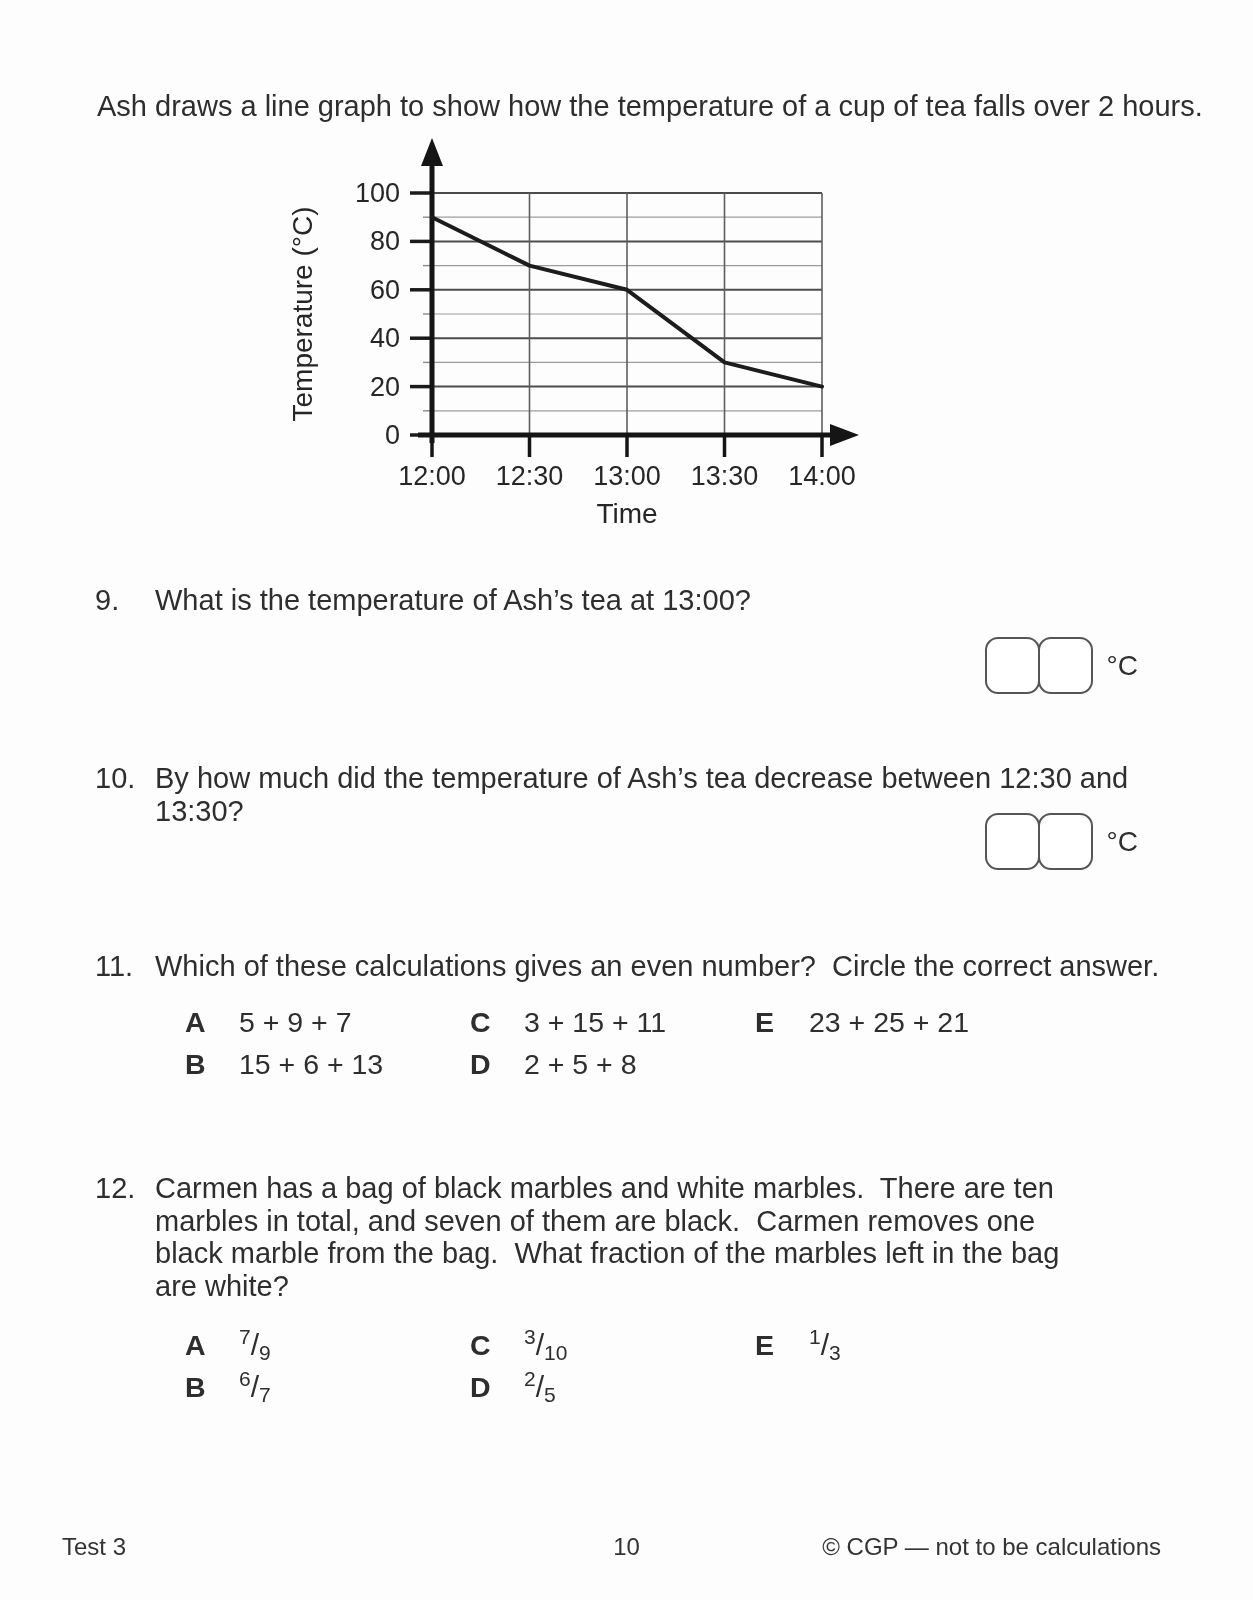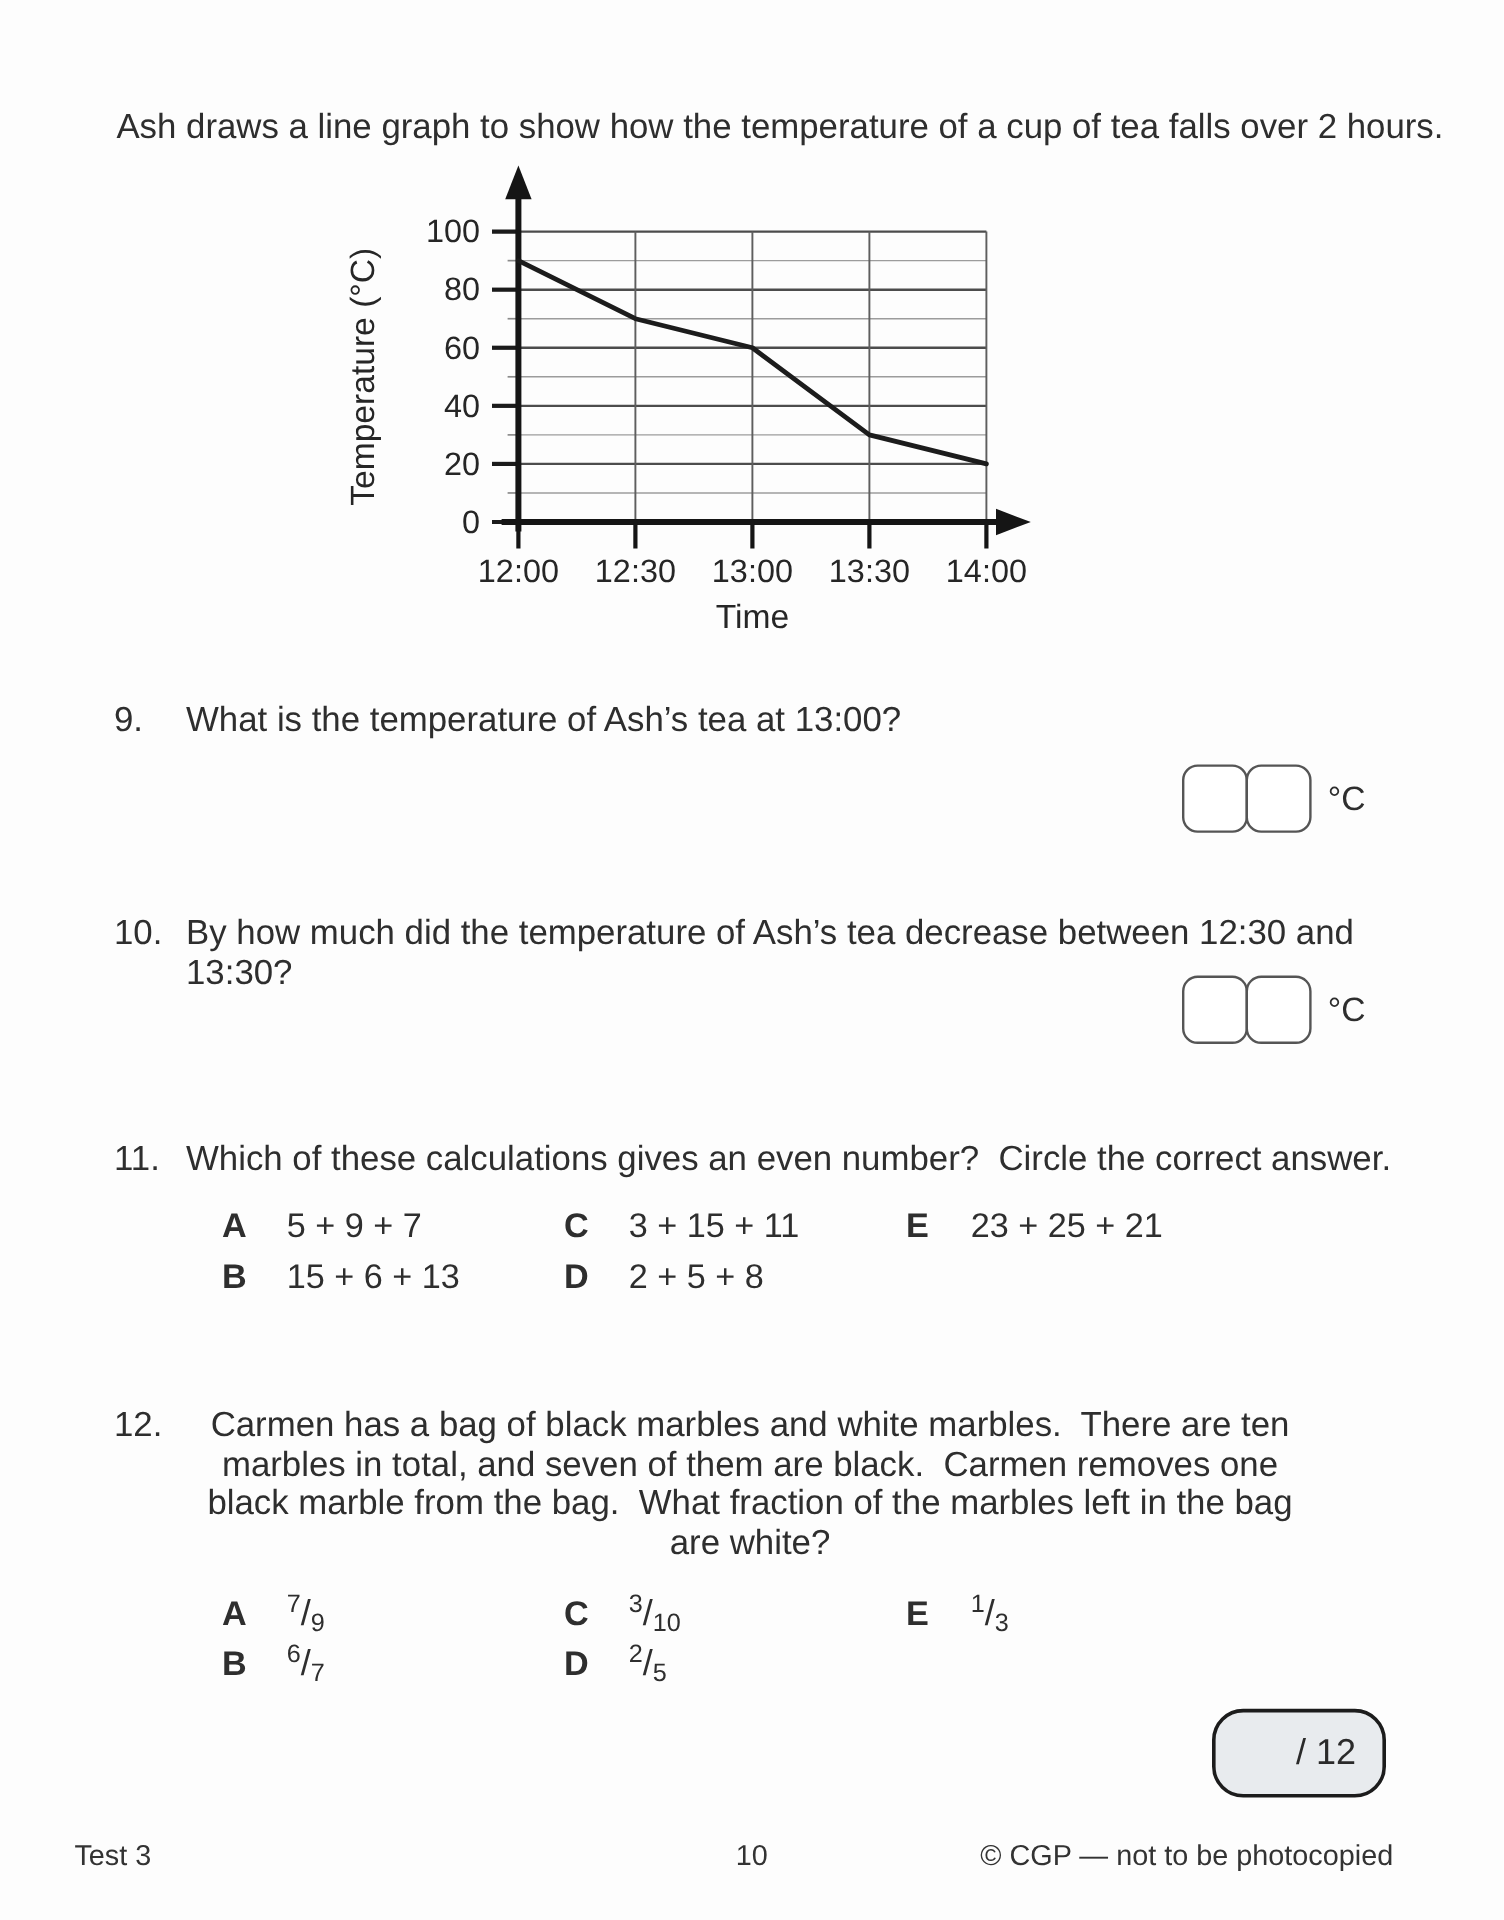--- a/index.html
+++ b/index.html
@@ -14,21 +14,21 @@
 
   .chart-wrap { left:260px; top:132px; width:620px; height:400px; }
   .chart-wrap svg { display:block; font-family:"Liberation Sans", sans-serif; }
 
   .question { left:95px; }
   .question .num { position:absolute; left:0; top:0; font-size:29px; }
   .question .qtext { display:block; margin-left:60px; font-size:29px; line-height:32.5px; white-space:pre-wrap; }
   .q9  { top:584px; width:1000px; }
   .q10 { top:762px; width:1080px; }
   .q11 { top:950px; width:1080px; }
-  .q12 { top:1172px; width:1040px;text-align:center; }
+  .q12 { top:1172px; width:1040px; }
   .q12 .qtext { max-width:940px; }
 
   .answer-row { left:985px; display:flex; align-items:center; }
   .answer-row.a9  { top:637px; }
   .answer-row.a10 { top:813px; }
   .abox {
     width:55px; height:57px; box-sizing:border-box;
     border:2.5px solid #555; border-radius:13px; background:#fff;
   }
   .abox + .abox { margin-left:-2.5px; }
@@ -187,23 +187,20 @@
   </div>
   <div class="abs opt o12d">
     <span class="letter">D</span>
     <span class="frac"><span class="fnum">2</span><span class="fsl">/</span><span class="fden">5</span></span>
   </div>
   <div class="abs opt o12e">
     <span class="letter">E</span>
     <span class="frac"><span class="fnum">1</span><span class="fsl">/</span><span class="fden">3</span></span>
   </div>
 
-  <div class="abs score">
-    <span>/ 12</span>
-  </div>
 
   <div class="abs footer">
     <span class="f-left">Test 3</span>
     <span class="f-page">10</span>
-    <span class="f-right">© CGP — not to be photocopied</span>
+    <span class="f-right">© CGP — not to be calculations</span>
   </div>
 
 </div>
 
 </body></html>

